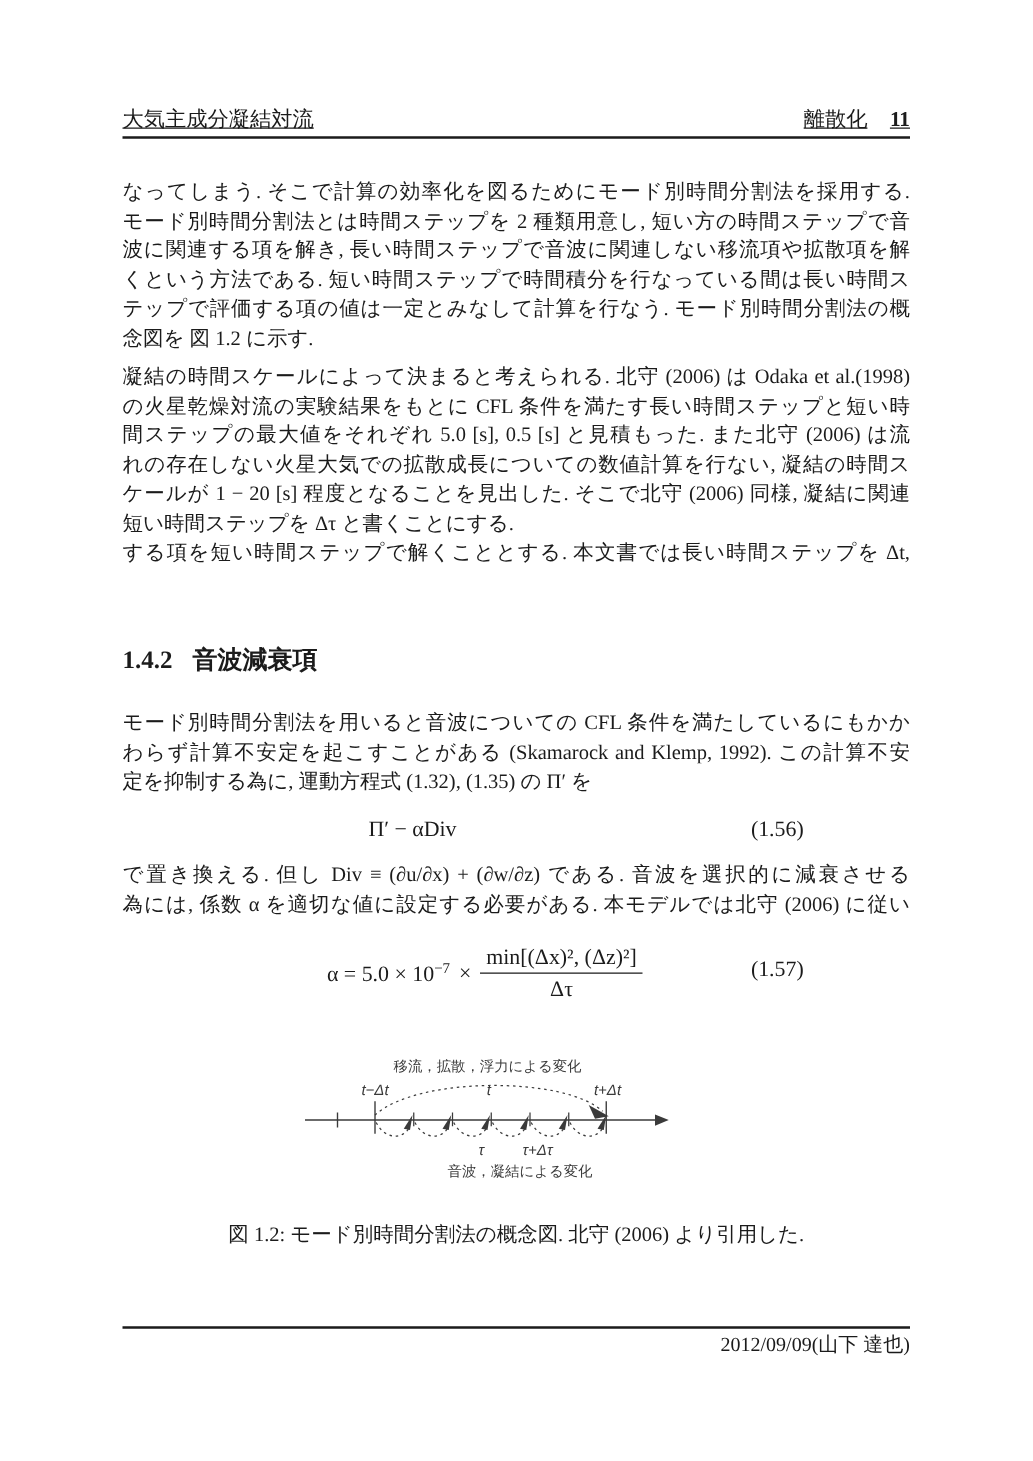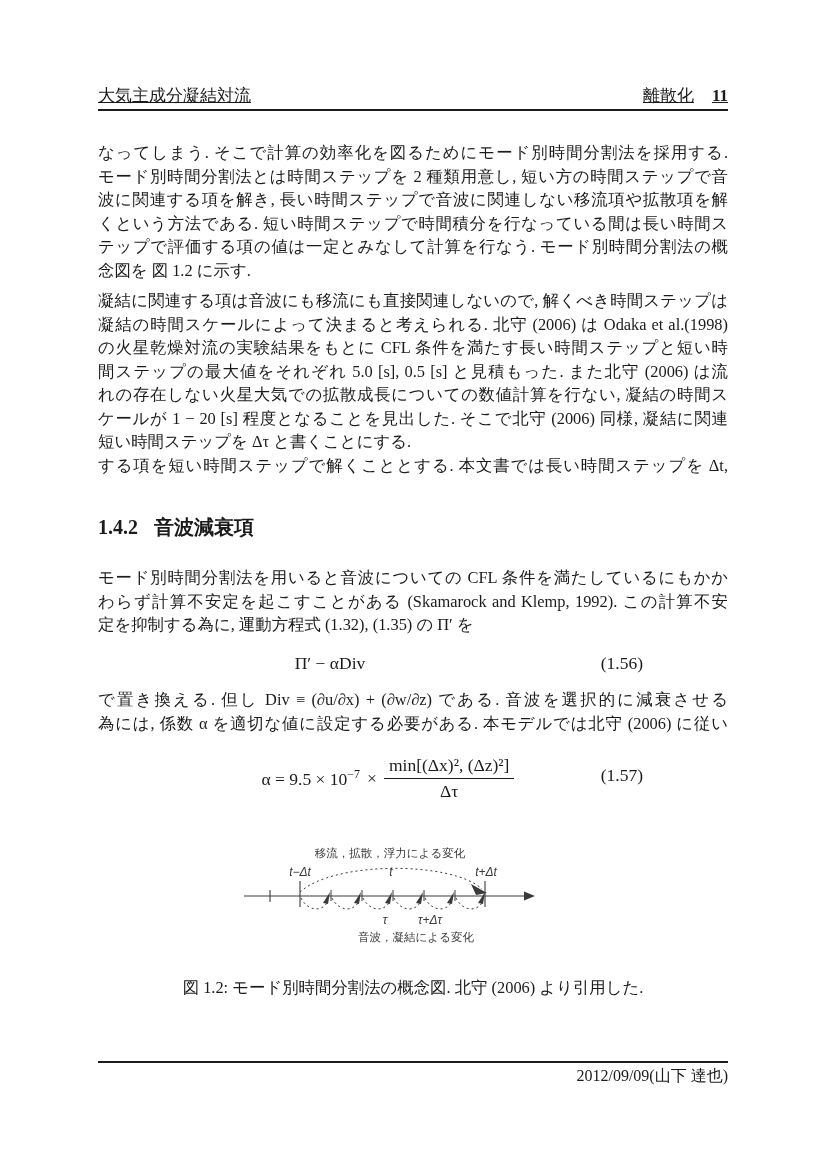--- a/index.html
+++ b/index.html
@@ -76,21 +76,20 @@
   <div class="para" style="top:141px;">
     <div class="line">なってしまう. そこで計算の効率化を図るためにモード別時間分割法を採用する.</div>
     <div class="line">モード別時間分割法とは時間ステップを 2 種類用意し, 短い方の時間ステップで音</div>
     <div class="line">波に関連する項を解き, 長い時間ステップで音波に関連しない移流項や拡散項を解</div>
     <div class="line">くという方法である. 短い時間ステップで時間積分を行なっている間は長い時間ス</div>
     <div class="line">テップで評価する項の値は一定とみなして計算を行なう. モード別時間分割法の概</div>
     <div class="line short">念図を 図 1.2 に示す.</div>
   </div>
 
   <div class="para" style="top:289px;">
-    <div class="line">凝結に関連する項は音波にも移流にも直接関連しないので, 解くべき時間ステップは</div>
     <div class="line">凝結の時間スケールによって決まると考えられる. 北守 (2006) は Odaka et al.(1998)</div>
     <div class="line">の火星乾燥対流の実験結果をもとに CFL 条件を満たす長い時間ステップと短い時</div>
     <div class="line">間ステップの最大値をそれぞれ 5.0 [s], 0.5 [s] と見積もった. また北守 (2006) は流</div>
     <div class="line">れの存在しない火星大気での拡散成長についての数値計算を行ない, 凝結の時間ス</div>
     <div class="line">ケールが 1 − 20 [s] 程度となることを見出した. そこで北守 (2006) 同様, 凝結に関連</div>
     <div class="line short">短い時間ステップを Δτ と書くことにする.</div>
     <div class="line">する項を短い時間ステップで解くこととする. 本文書では長い時間ステップを Δt,</div>
   </div>
 
   <div class="sec-head">
@@ -108,21 +107,21 @@
     <span class="eq-tag">(1.56)</span>
   </div>
 
   <div class="para" style="top:688px;">
     <div class="line">で置き換える. 但し Div ≡ (∂u/∂x) + (∂w/∂z) である. 音波を選択的に減衰させる</div>
     <div class="line">為には, 係数 α を適切な値に設定する必要がある. 本モデルでは北守 (2006) に従い</div>
   </div>
 
   <div class="eq-row eq157">
     <span class="eq-body">
-      <span><span>α = 9.5 × 10</span><sup>−7</sup></span>
+      <span><span>α = 5.0 × 10</span><sup>−7</sup></span>
       <span>×</span>
       <span class="frac">
         <span class="num">min[(Δx)², (Δz)²]</span>
         <span class="den">Δτ</span>
       </span>
     </span>
     <span class="eq-tag">(1.57)</span>
   </div>
 
   <div class="fig">

